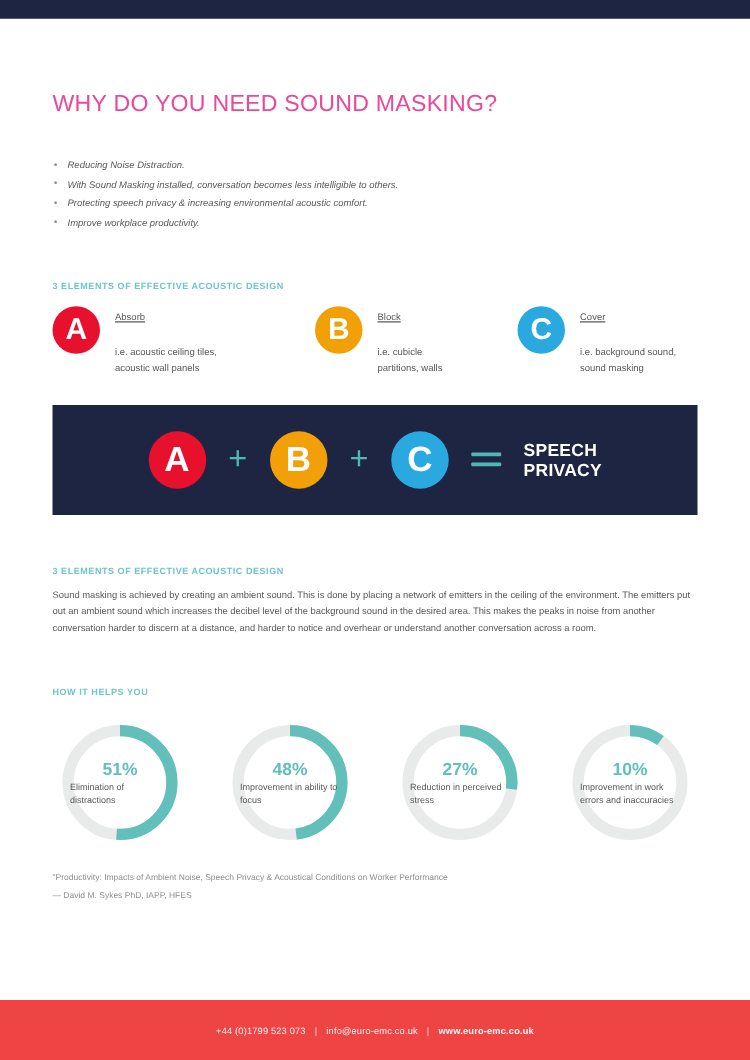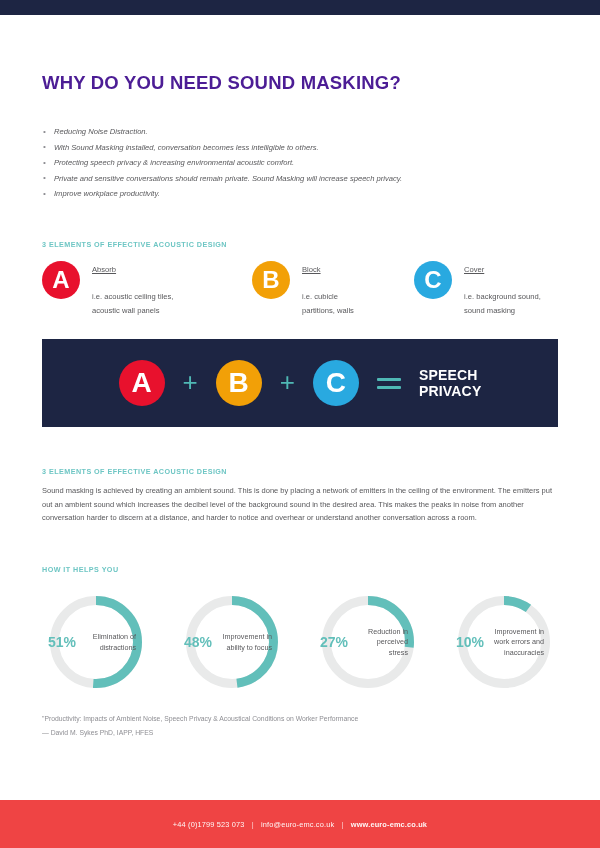--- a/index.html
+++ b/index.html
@@ -34,23 +34,23 @@
     position: absolute;
     top: 15px; left: 0;
     width: 600px;
   }
 
   .inner { padding: 0 42px; }
 
   
   .main-heading {
     margin-top: 57px;
-    color: #4c1d95;
+    color: #ec4899;
     font-size: 18.5px;
-    font-weight: bold;
+    font-weight: normal;
     letter-spacing: 0.2px;
   }
 
   
   .bullets {
     margin-top: 30px;
     list-style: none;
   }
   .bullets li {
     position: relative;
@@ -214,24 +214,24 @@
     stroke: #62bfba;
     stroke-width: 9;
     stroke-linecap: butt;
   }
   .donut-center {
     position: absolute;
     top: 0; left: 0;
     width: 96px;
     height: 96px;
     display: flex;
-    flex-direction: row;
+    flex-direction: column;
     align-items: center;
     justify-content: center;
-    text-align: right;
+    text-align: left;
   }
   .donut-pct {
     color: #62bfba;
     font-size: 14px;
     font-weight: bold;
     line-height: 16px;
   }
   .donut-label {
     margin-top: 2px;
     color: #58585b;
@@ -278,21 +278,20 @@
 
   <div class="content">
     <div class="inner">
 
       <h1 class="main-heading">WHY DO YOU NEED SOUND MASKING?</h1>
 
       <ul class="bullets">
         <li>Reducing Noise Distraction.</li>
         <li>With Sound Masking installed, conversation becomes less intelligible to others.</li>
         <li>Protecting speech privacy &amp; increasing environmental acoustic comfort.</li>
-        <li>Private and sensitive conversations should remain private. Sound Masking will increase speech privacy.</li>
         <li>Improve workplace productivity.</li>
       </ul>
 
       <div style="margin-top:38px;">
         <div class="section-label">3 ELEMENTS OF EFFECTIVE ACOUSTIC DESIGN</div>
 
         <div class="abc-row">
 
           <div class="abc-item a">
             <div class="abc-circle red">A</div>

